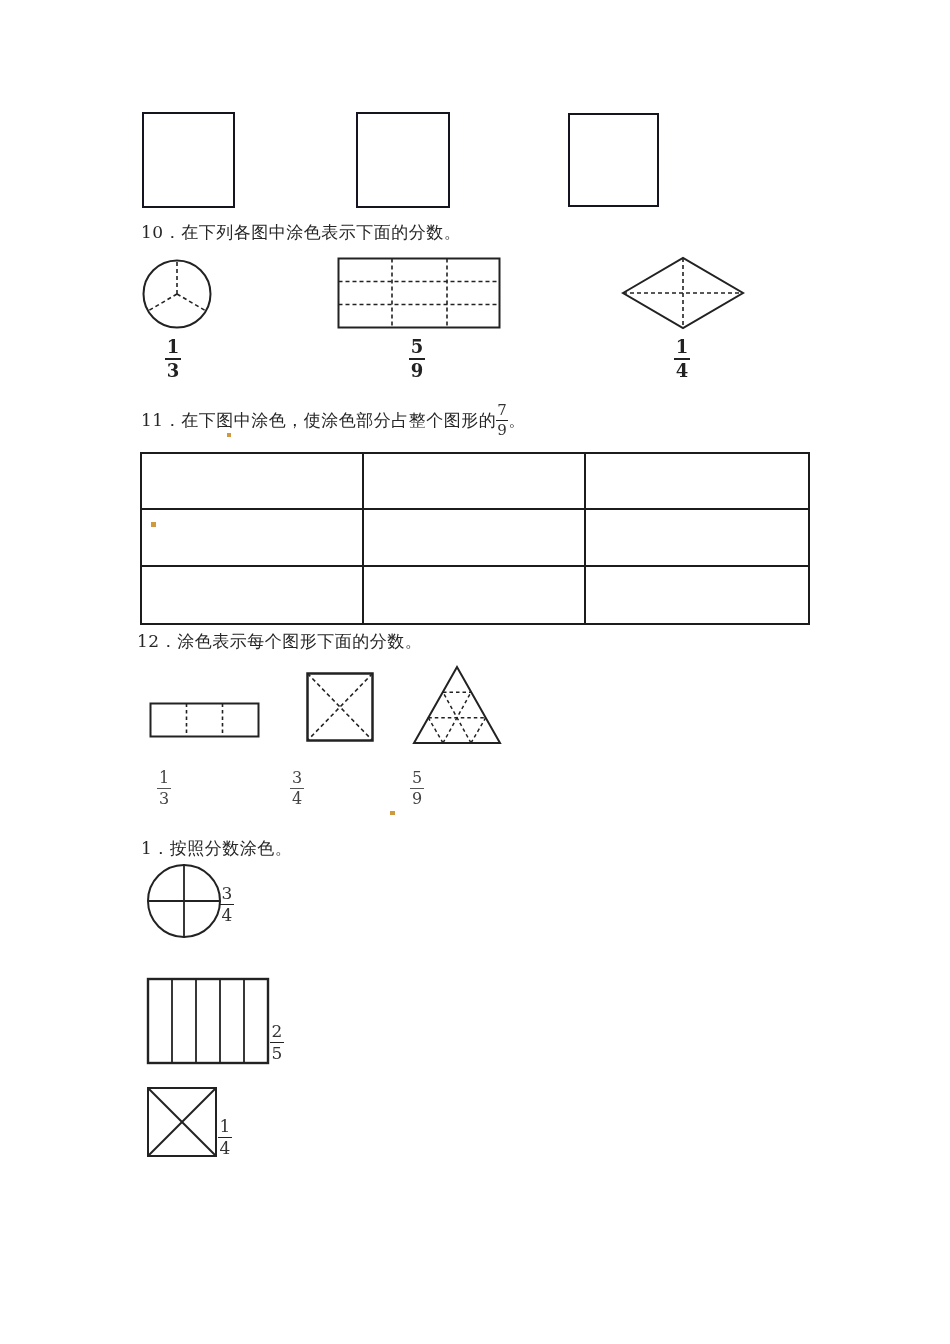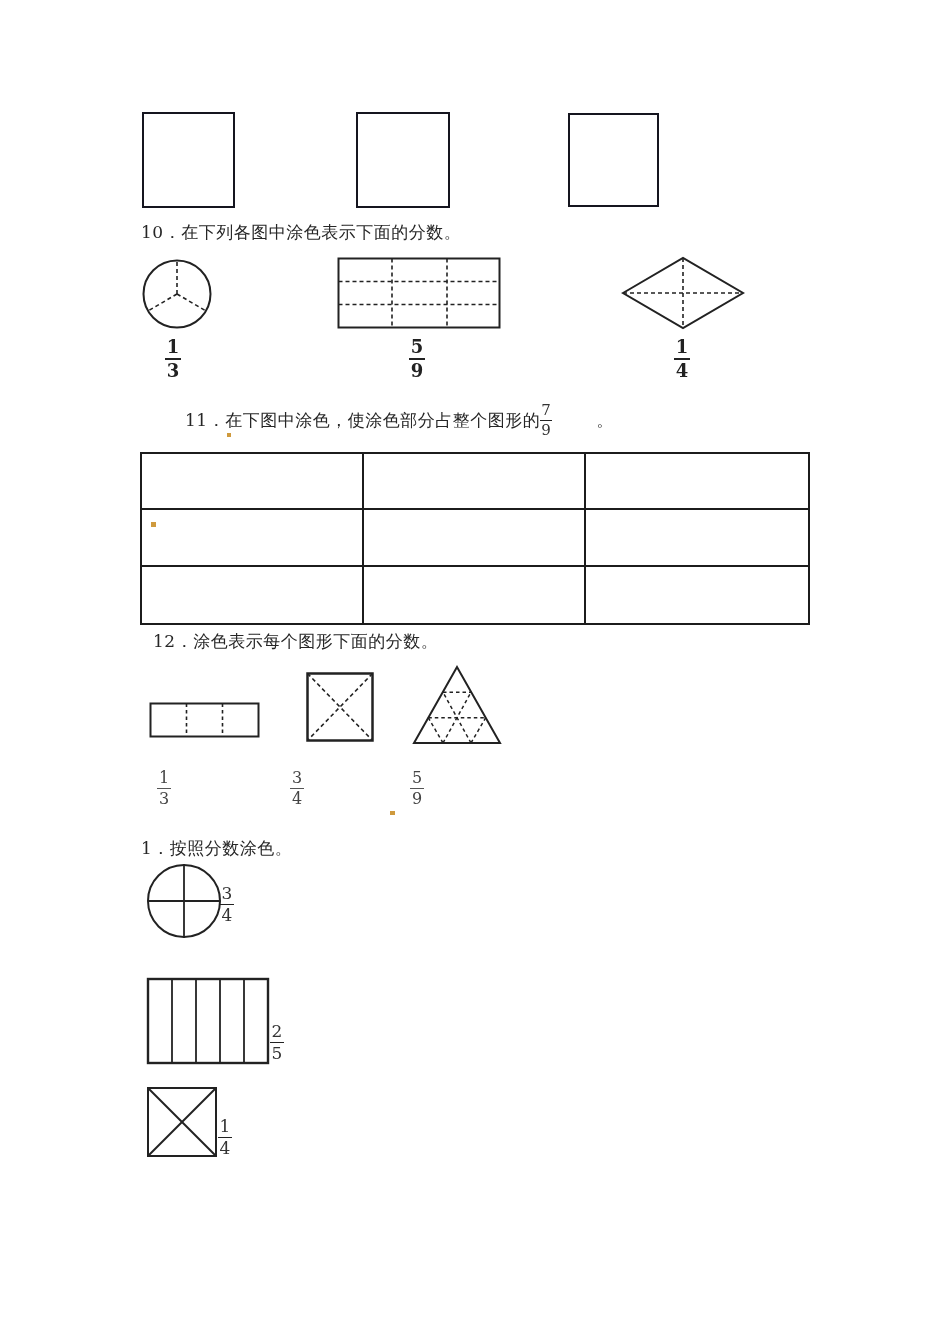--- a/index.html
+++ b/index.html
@@ -19,21 +19,21 @@
   .frac-bold { font-weight:bold; font-size:18px; }
   .frac-bold .bar { width:16px; border-top-width:2px; }
   .frac-light { font-weight:normal; font-size:16px; color:#444444; }
   .frac-light .bar { width:14px; border-top-color:#555555; }
   .frac-inline { font-size:15px; color:#333333; }
   .frac-inline .bar { width:12px; }
   .frac-13 { font-weight:normal; font-size:17px; color:#333333; }
   .frac-13 .bar { width:14px; }
 
   .q11-row { display:flex; align-items:flex-end; }
-  .q11-row .txt { margin-bottom:8px;margin-left:44px; }
+  .q11-row .txt { margin-bottom:8px; }
 
   .grid-table {
     display:grid; grid-template-columns:1fr 1fr 1fr; grid-template-rows:1fr 1fr 1fr;
     border:2px solid #1c1c1c; box-sizing:border-box; background:#ffffff;
   }
   .grid-table .cell { border-right:2px solid #1c1c1c; border-bottom:2px solid #1c1c1c; }
   .grid-table .cell:nth-child(3n) { border-right:none; }
   .grid-table .cell:nth-child(n+7) { border-bottom:none; }
 
   .speck { width:4px; height:4px; background:#cf9a3d; }
@@ -107,21 +107,21 @@
     <div class="cell"></div>
     <div class="cell"></div>
     <div class="cell"></div>
     <div class="cell"></div>
   </div>
 
   <div class="abs speck" style="left:227px; top:433px;"></div>
   <div class="abs speck" style="left:151px; top:522px; width:5px; height:5px;"></div>
   <div class="abs speck" style="left:390px; top:811px; width:5px; height:4px;"></div>
 
-  <div class="abs qtext" style="left:153px; top:630px;">12．涂色表示每个图形下面的分数。</div>
+  <div class="abs qtext" style="left:137px; top:630px;">12．涂色表示每个图形下面的分数。</div>
 
   <svg class="abs" style="left:149px; top:701px;" width="112" height="38" viewBox="0 0 112 38">
     <rect x="1.5" y="2.5" width="108" height="33" fill="none" stroke="#222" stroke-width="2"></rect>
     <line x1="37.5" y1="2.5" x2="37.5" y2="35.5" stroke="#222" stroke-width="1.6" stroke-dasharray="3.5,3"></line>
     <line x1="73.5" y1="2.5" x2="73.5" y2="35.5" stroke="#222" stroke-width="1.6" stroke-dasharray="3.5,3"></line>
   </svg>
 
   <svg class="abs" style="left:305px; top:671px;" width="70" height="72" viewBox="0 0 70 72">
     <rect x="2.5" y="2.5" width="65" height="67" fill="none" stroke="#222" stroke-width="2.5"></rect>
     <line x1="2.5" y1="2.5" x2="67.5" y2="69.5" stroke="#222" stroke-width="1.6" stroke-dasharray="4,3"></line>

